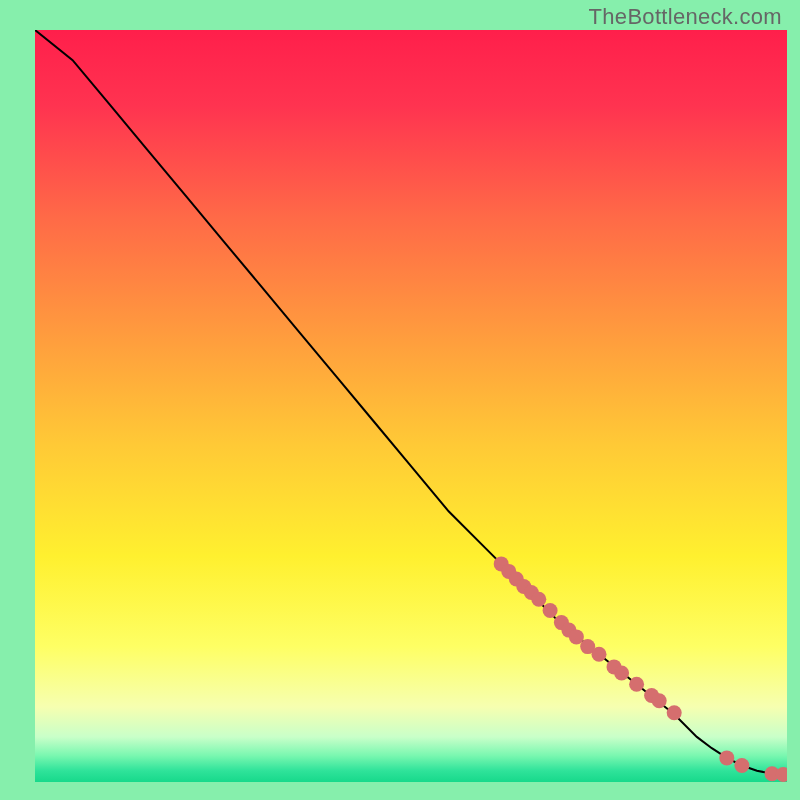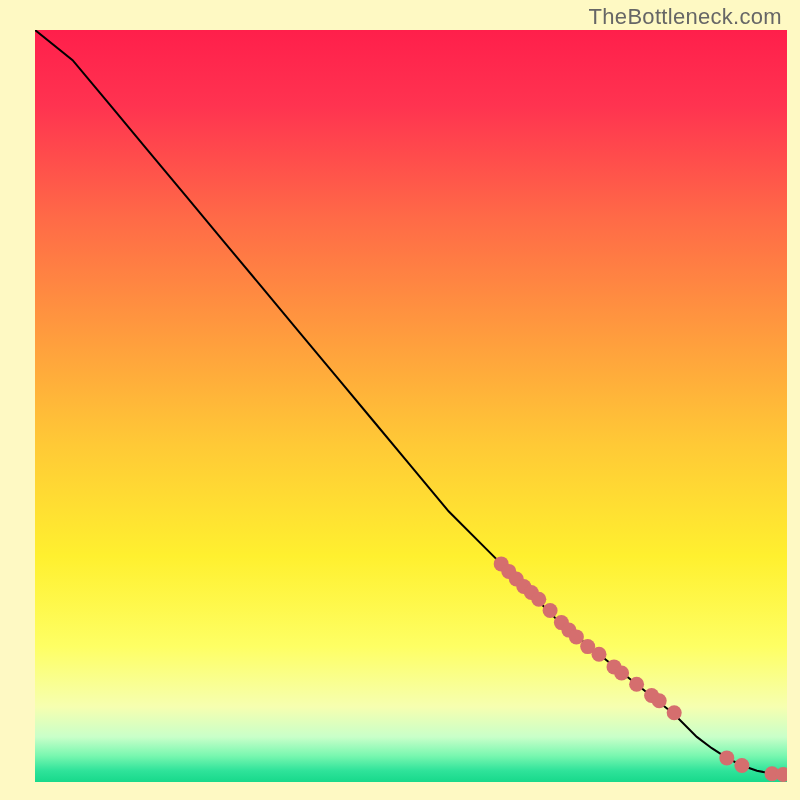--- a/index.html
+++ b/index.html
@@ -7,21 +7,21 @@
     padding: 0;
     width: 800px;
     height: 800px;
     background: #000;
     font-family: Arial, Helvetica, sans-serif;
   }
   .frame {
     position: relative;
     width: 800px;
     height: 800px;
-    background: #fef9c3;
+    background: #86efac;
   }
   .watermark {
     position: absolute;
     top: 4px;
     right: 18px;
     color: #666;
     font-size: 22px;
     font-weight: 500;
     letter-spacing: 0.3px;
     z-index: 10;

